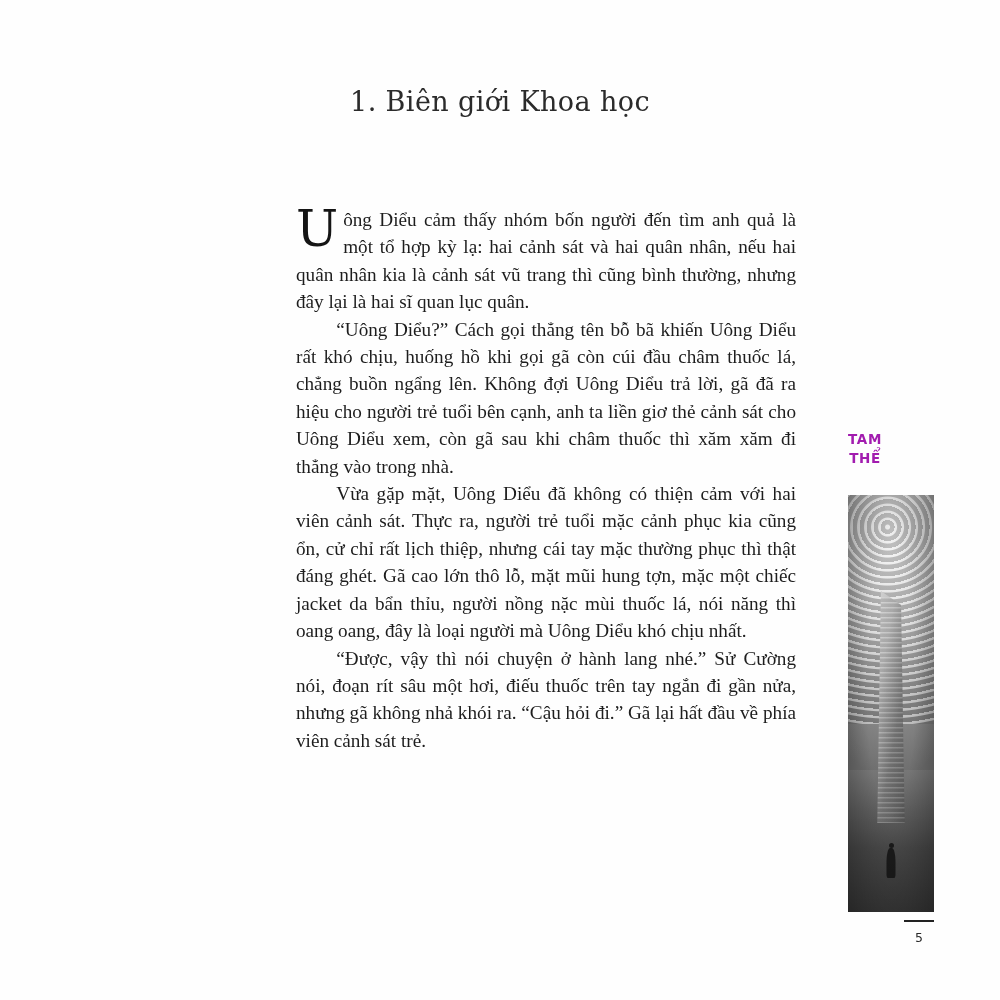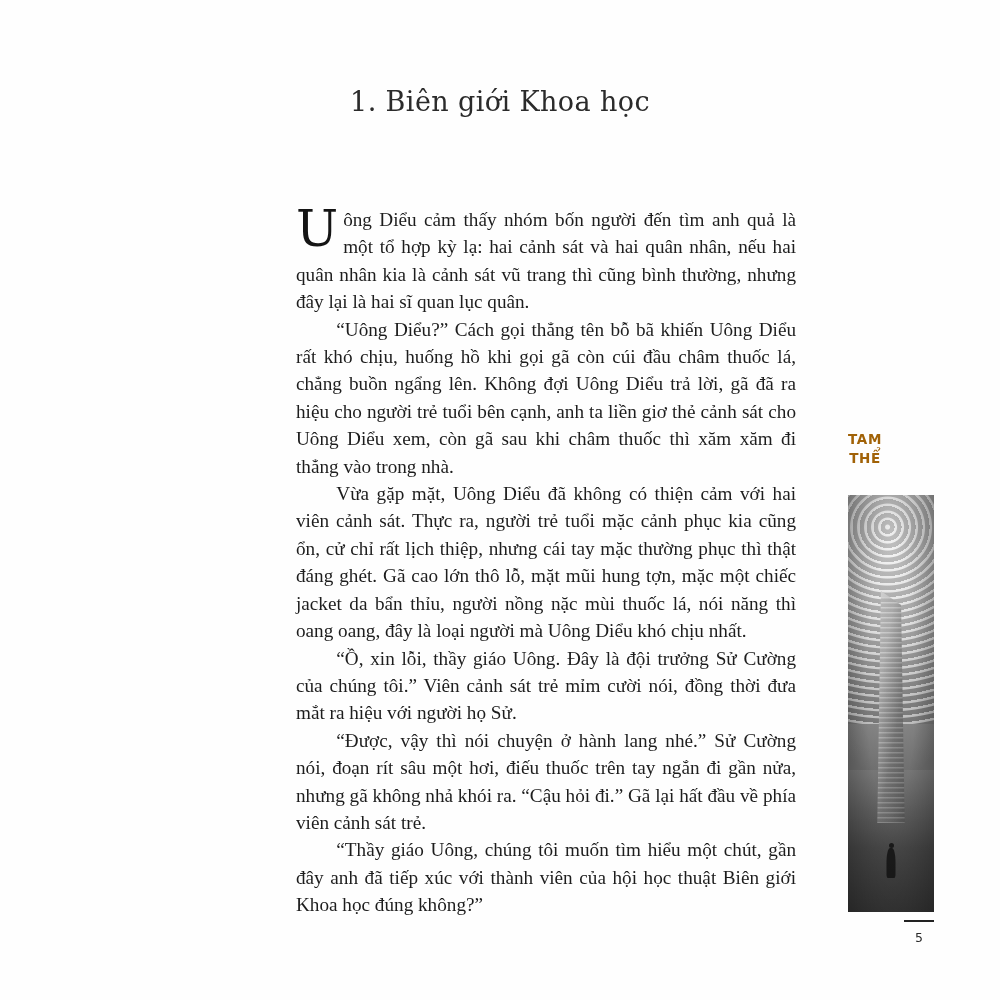--- a/index.html
+++ b/index.html
@@ -77,21 +77,21 @@
     top: 430px;
     width: 86px;
     text-align: center;
   }
   .side-label {
     font-family: "DejaVu Sans", sans-serif;
     font-size: 13.5px;
     font-weight: 700;
     letter-spacing: 0.6px;
     line-height: 19px;
-    color: #a16207;
+    color: #a21caf;
   }
 
   .cover-art {
     position: absolute;
     right: 66px;
     top: 495px;
     width: 86px;
     height: 417px;
     overflow: hidden;
     background:
@@ -183,23 +183,21 @@
 <body>
 
 <div class="page">
 
   <h1 class="chapter-title">1. Biên giới Khoa học</h1>
 
   <div class="body-col">
     <p class="para first">Uông Diểu cảm thấy nhóm bốn người đến tìm anh quả là một tổ hợp kỳ lạ: hai cảnh sát và hai quân nhân, nếu hai quân nhân kia là cảnh sát vũ trang thì cũng bình thường, nhưng đây lại là hai sĩ quan lục quân.</p>
     <p class="para">“Uông Diểu?” Cách gọi thẳng tên bỗ bã khiến Uông Diểu rất khó chịu, huống hồ khi gọi gã còn cúi đầu châm thuốc lá, chẳng buồn ngẩng lên. Không đợi Uông Diểu trả lời, gã đã ra hiệu cho người trẻ tuổi bên cạnh, anh ta liền giơ thẻ cảnh sát cho Uông Diểu xem, còn gã sau khi châm thuốc thì xăm xăm đi thẳng vào trong nhà.</p>
     <p class="para">Vừa gặp mặt, Uông Diểu đã không có thiện cảm với hai viên cảnh sát. Thực ra, người trẻ tuổi mặc cảnh phục kia cũng ổn, cử chỉ rất lịch thiệp, nhưng cái tay mặc thường phục thì thật đáng ghét. Gã cao lớn thô lỗ, mặt mũi hung tợn, mặc một chiếc jacket da bẩn thỉu, người nồng nặc mùi thuốc lá, nói năng thì oang oang, đây là loại người mà Uông Diểu khó chịu nhất.</p>
-    <p class="para">“Ồ, xin lỗi, thầy giáo Uông. Đây là đội trưởng Sử Cường của chúng tôi.” Viên cảnh sát trẻ mỉm cười nói, đồng thời đưa mắt ra hiệu với người họ Sử.</p>
     <p class="para">“Được, vậy thì nói chuyện ở hành lang nhé.” Sử Cường nói, đoạn rít sâu một hơi, điếu thuốc trên tay ngắn đi gần nửa, nhưng gã không nhả khói ra. “Cậu hỏi đi.” Gã lại hất đầu về phía viên cảnh sát trẻ.</p>
-    <p class="para">“Thầy giáo Uông, chúng tôi muốn tìm hiểu một chút, gần đây anh đã tiếp xúc với thành viên của hội học thuật Biên giới Khoa học đúng không?”</p>
   </div>
 
   <div class="side-block">
     <div class="side-label">TAM</div>
     <div class="side-label">THỂ</div>
   </div>
 
   <div class="cover-art">
     <div class="cover-sky"></div>
     <div class="cover-ground"></div>

